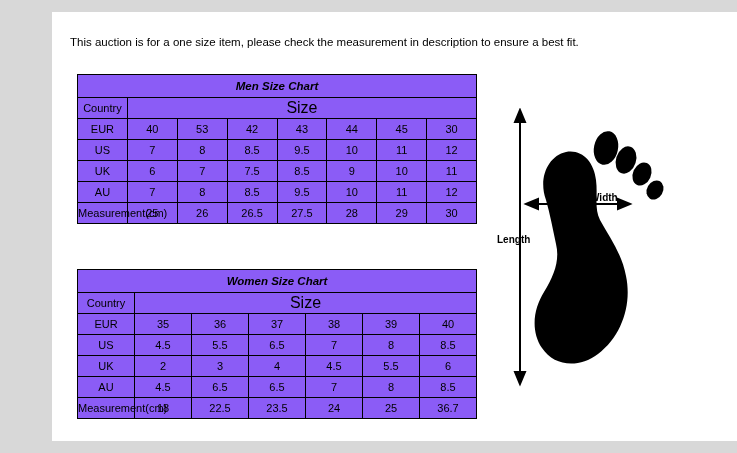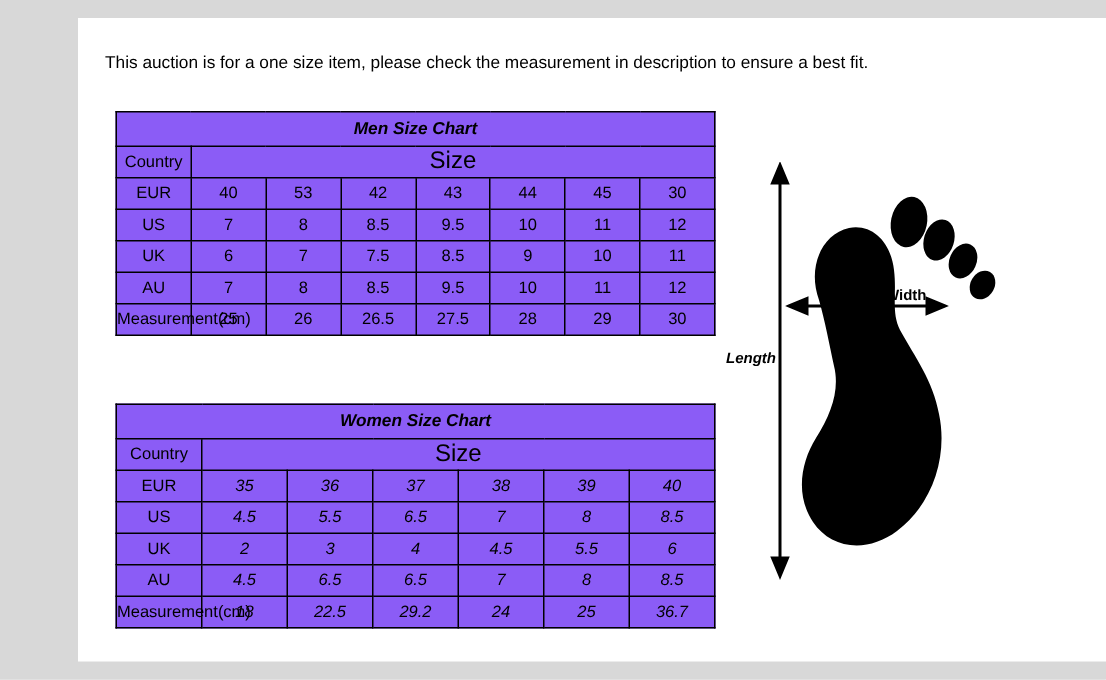--- a/index.html
+++ b/index.html
@@ -66,21 +66,21 @@
   }
   #men-chart td.cell { width: 39px; }
 
   
   #women-chart {
     left: 25px;
     top: 228px;
     width: 400px;
     margin-top: 29px;
   }
-  #women-chart td.cell { width: 39px; font-style: italic; }
+  #women-chart td.cell { width: 39px; }
 
   
   #foot-area {
     position: absolute;
     left: 430px;
     top: 96px;
     width: 195px;
     height: 280px;
   }
   #foot-svg {
@@ -89,21 +89,21 @@
     top: 0;
   }
   .diag-label {
     position: absolute;
     font-size: 10px;
     font-weight: bold;
     color: #000;
     font-family: "Liberation Sans", sans-serif;
   }
   #width-label { left: 108px; top: 84px; }
-  #length-label { left: 2px; top: 126px; font-style: italic; }
+  #length-label { left: 15px; top: 126px; }
 </style>
 </head>
 <body>
 
 <div id="page">
 
   <div class="notice">This auction is for a one size item, please check the measurement in description to ensure a best fit.</div>
 
   <table class="chart" id="men-chart">
     <tbody>
@@ -209,21 +209,21 @@
         <td class="cell">6.5</td>
         <td class="cell">6.5</td>
         <td class="cell">7</td>
         <td class="cell">8</td>
         <td class="cell">8.5</td>
       </tr>
       <tr>
         <td class="label">Measurement(cm)</td>
         <td class="cell">18</td>
         <td class="cell">22.5</td>
-        <td class="cell">29.2</td>
+        <td class="cell">23.5</td>
         <td class="cell">24</td>
         <td class="cell">25</td>
         <td class="cell">36.7</td>
       </tr>
     </tbody>
   </table>
 
   <div id="foot-area">
     <svg id="foot-svg" width="195" height="280" viewBox="0 0 195 280">
 

